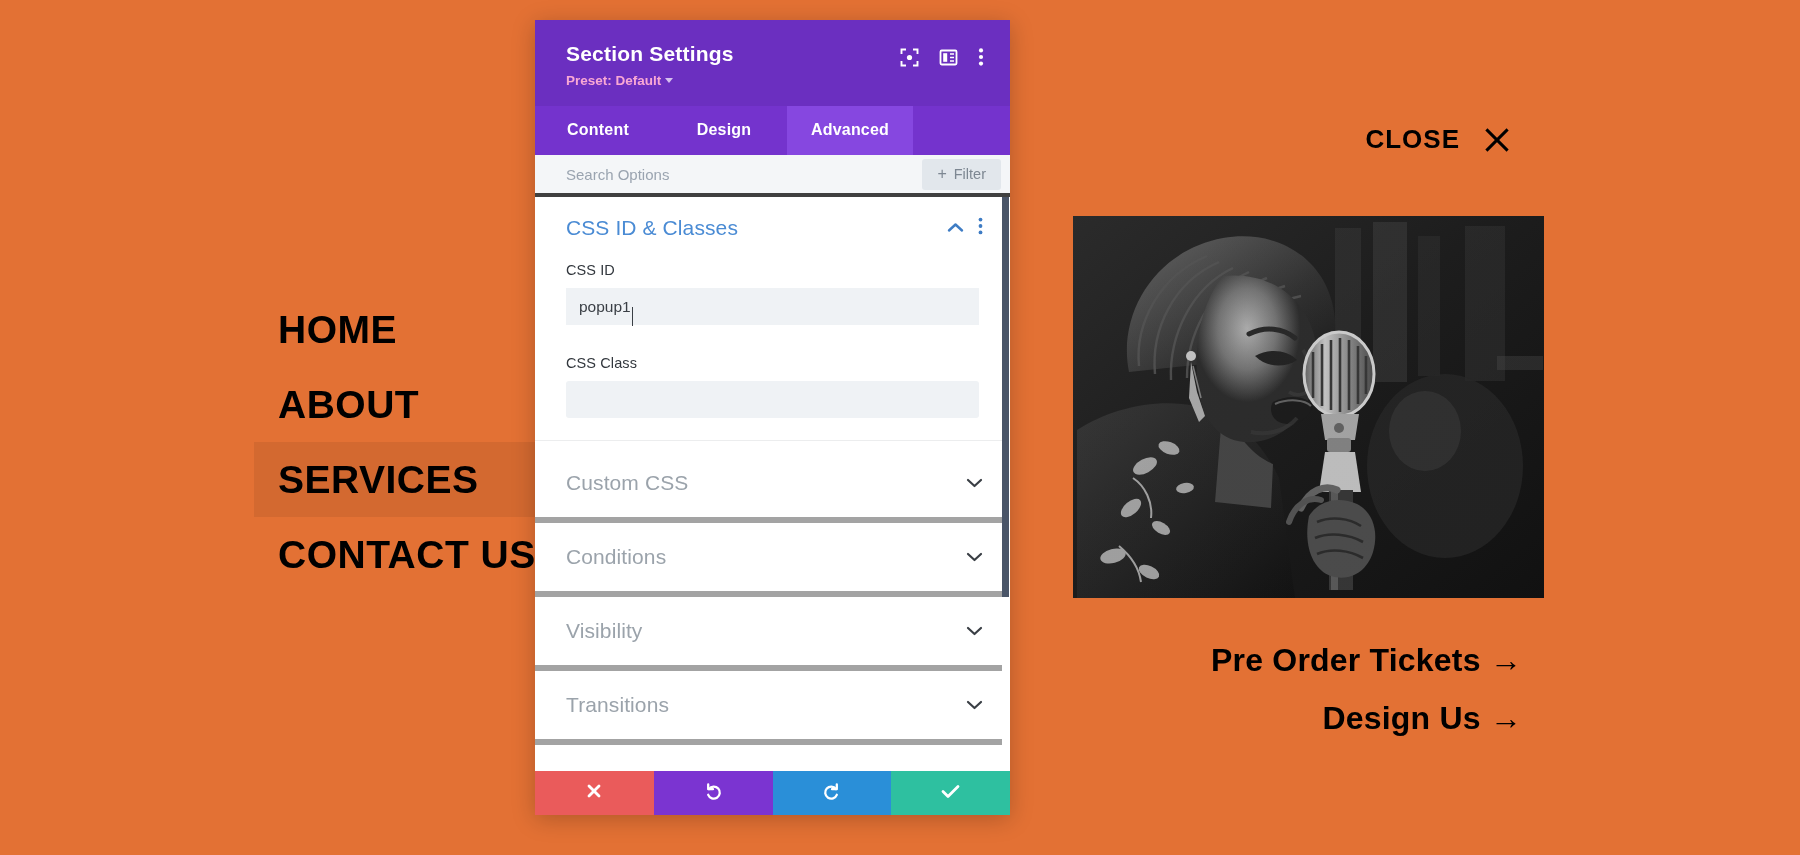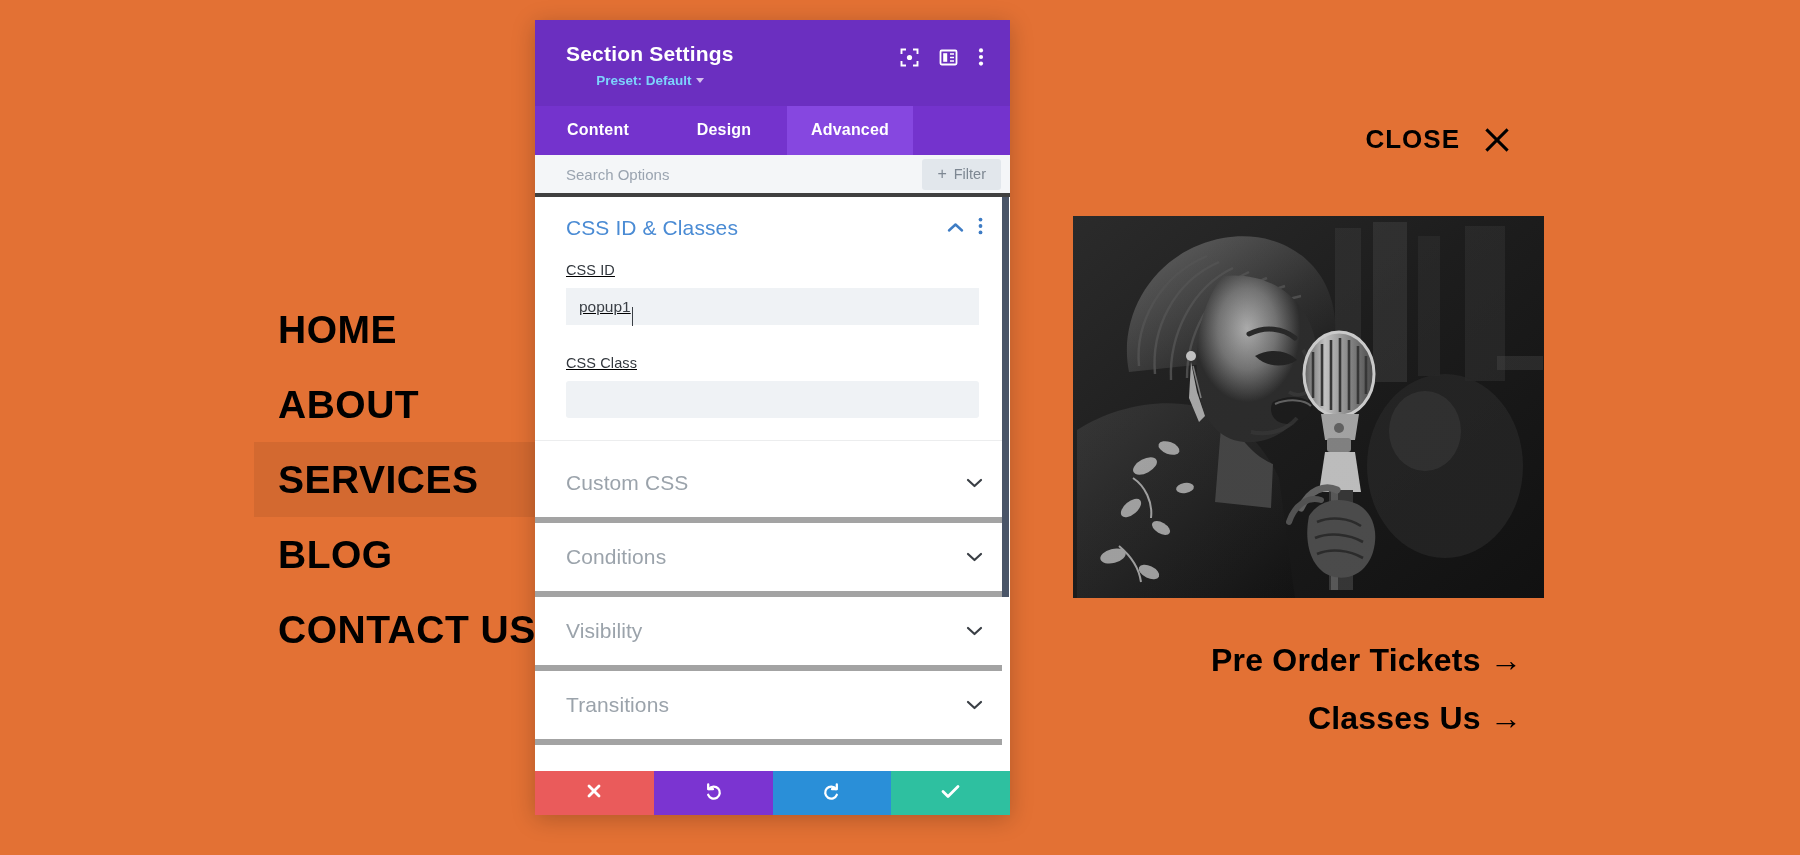--- a/index.html
+++ b/index.html
@@ -134,24 +134,23 @@
   .modal-title {
     font-size: 21px;
     font-weight: bold;
     color: #ffffff;
     line-height: 1.15;
     letter-spacing: 0.2px;
   }
   .modal-preset {
     font-size: 13.5px;
     font-weight: bold;
-    color: #7dd3fc;
+    color: #f9a8d4;
     margin-top: 7px;
     cursor: pointer;
-    text-align: center;
   }
   .preset-caret {
     display: inline-block;
     width: 0; height: 0;
     border-left: 4px solid transparent;
     border-right: 4px solid transparent;
     border-top: 5px solid #d6c0ef;
     margin-left: 4px;
     vertical-align: 2px;
   }
@@ -242,21 +241,21 @@
   .toggle-open-title {
     font-size: 21px;
     color: #4a8bd4;
     letter-spacing: 0.1px;
   }
   .toggle-head-icons {
     display: flex;
     align-items: center;
     gap: 14px;
   }
-  .field-group { padding: 6px 31px 0; text-decoration: underline; }
+  .field-group { padding: 6px 31px 0; }
   .field-label {
     font-size: 14.5px;
     color: #33383e;
     margin-bottom: 10px;
     letter-spacing: 0.1px;
   }
   .field-input {
     width: 100%;
     height: 37px;
     background: #eff2f5;
@@ -346,21 +345,20 @@
 </style>
 </head>
 <body>
 
 <div class="page-canvas">
 
   <nav class="nav-menu">
     <div class="nav-item">HOME</div>
     <div class="nav-item">ABOUT</div>
     <div class="nav-item active">SERVICES</div>
-    <div class="nav-item">BLOG</div>
     <div class="nav-item">CONTACT US</div>
   </nav>
 
   <div class="close-btn">
     <span class="close-label">CLOSE</span>
     <span class="close-x"></span>
   </div>
 
   <div class="hero-photo">
     <svg viewBox="0 0 471 382" preserveAspectRatio="xMidYMid slice">
@@ -476,21 +474,21 @@
       <path d="M228 292 C236 274 252 268 264 274" stroke="#6a6a6a" stroke-width="7" fill="none" stroke-linecap="round"></path>
       <path d="M216 306 C222 288 236 280 248 284" stroke="#5a5a5a" stroke-width="6" fill="none" stroke-linecap="round"></path>
 
       <rect width="471" height="382" fill="none"></rect>
       <rect x="0" y="0" width="471" height="382" fill="url(#bgGrad)" opacity="0.12"></rect>
     </svg>
   </div>
 
   <div class="cta-block">
     <div class="cta-link">Pre Order Tickets →</div>
-    <div class="cta-link">Classes Us →</div>
+    <div class="cta-link">Design Us →</div>
   </div>
 </div>
 
 <div class="modal">
 
   <div class="modal-header">
     <div>
       <div class="modal-title">Section Settings</div>
       <div class="modal-preset">
         <span>Preset: Default</span><span class="preset-caret"></span>

